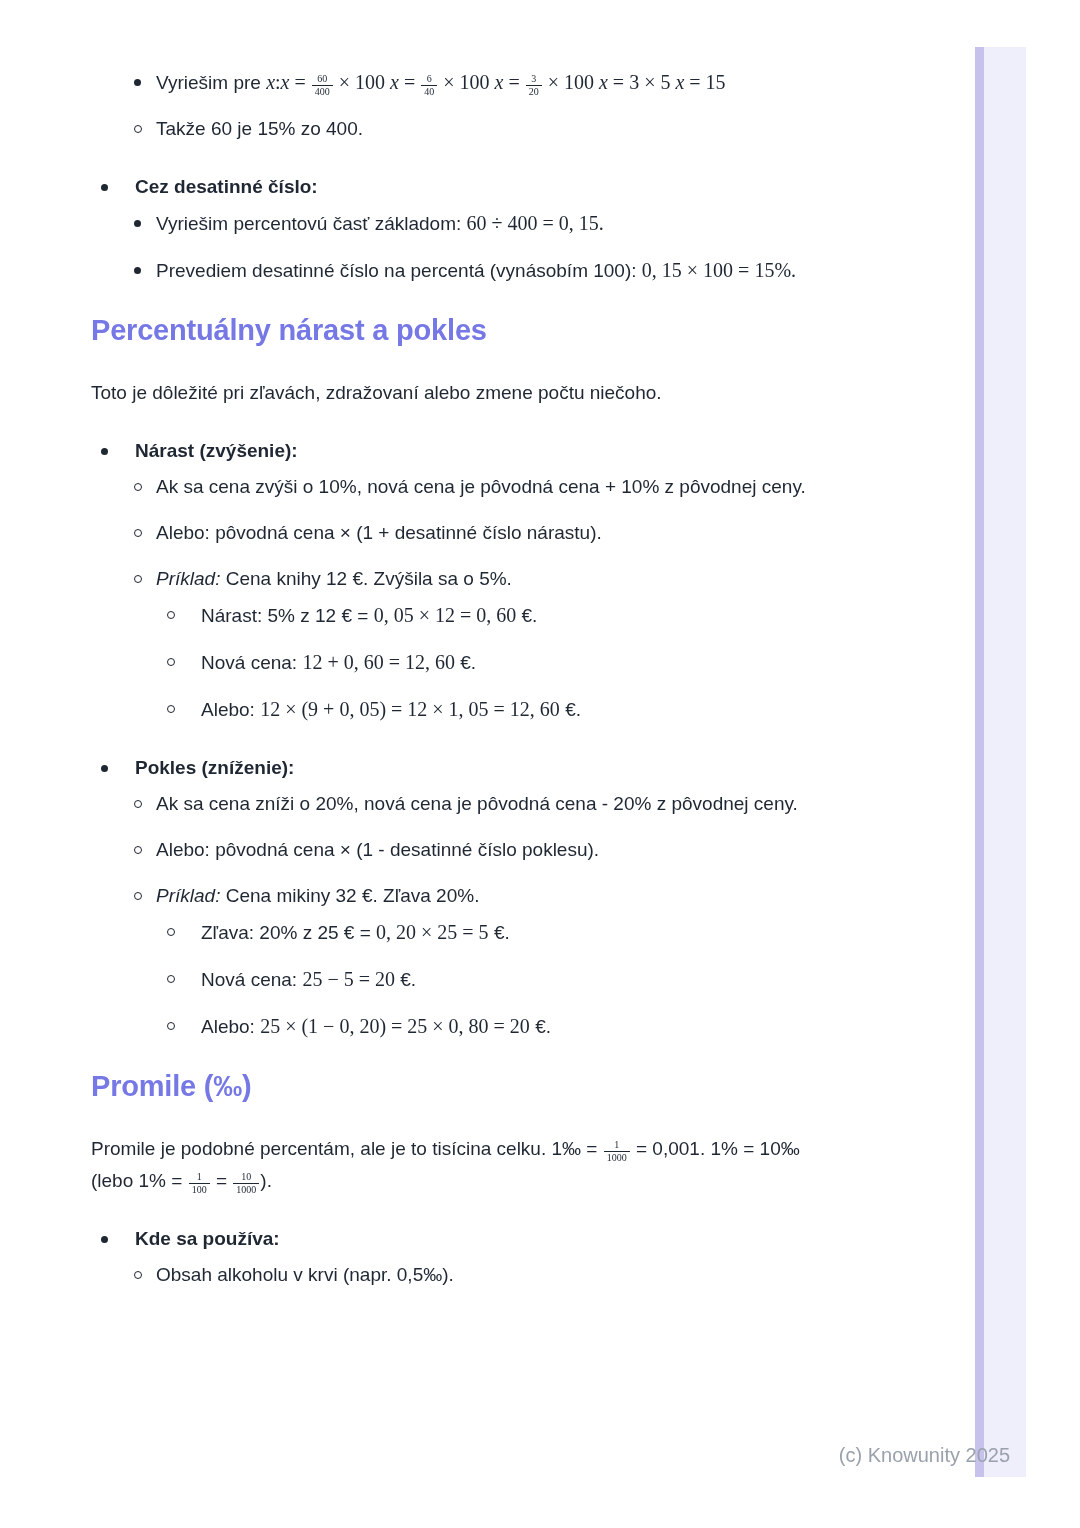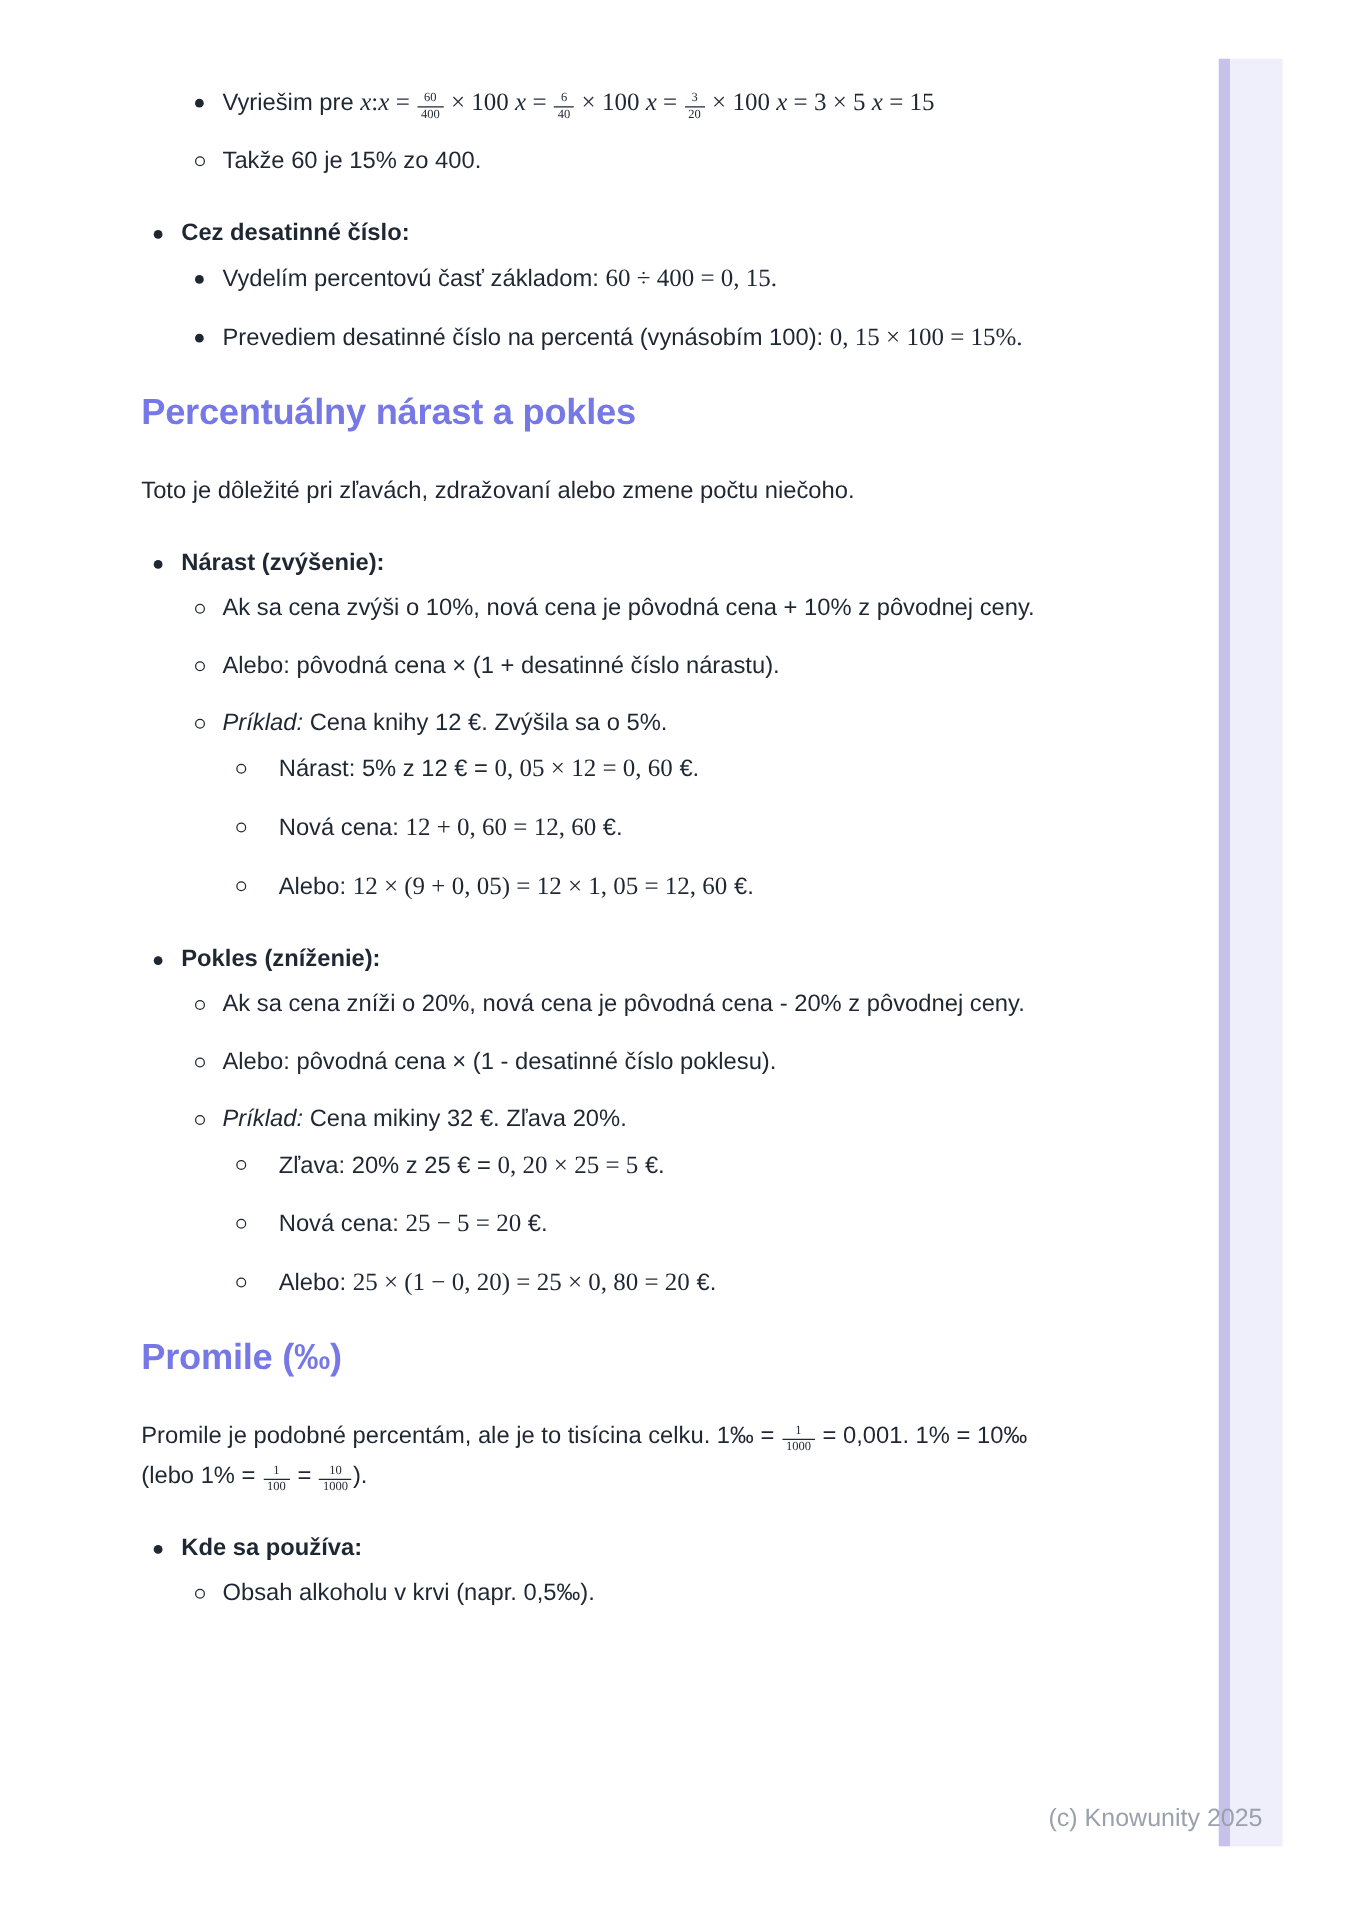--- a/index.html
+++ b/index.html
@@ -12,21 +12,20 @@
   }
   *{margin:0;padding:0;box-sizing:border-box;}
   html,body{background:#fff;}
   .page{
     position:relative;
     width:1080px;height:1528px;
     background:var(--page-bg);
     overflow:hidden;
     font-family:"Liberation Sans",sans-serif;
     color:var(--text);
-    padding-left:22px;
   }
   .edge-strip{
     position:absolute;
     left:975px;top:47px;
     width:51px;height:1430px;
     background:var(--strip-fill);
     border-left:9px solid var(--strip-edge);
     z-index:1;
   }
   .content{
@@ -40,21 +39,21 @@
     font-size:29px;
     line-height:38px;
     font-weight:700;
     color:var(--accent);
     margin-top:24px;
     margin-bottom:28px;
     letter-spacing:-0.2px;
   }
   p.para{margin:0 0 0 0;}
   .li{display:flex;margin-top:14px;}
-  .li.lvl1{margin-left:10px;margin-top:26px;font-weight:700;}
+  .li.lvl1{margin-left:10px;margin-top:26px;font-weight:700;gap:12px;}
   .li.lvl2{margin-left:43px;}
   .li.lvl3{margin-left:76px;gap:12px;}
   .li.tight{margin-top:4px;}
   .bullet{flex:none;width:22px;position:relative;}
   .bullet .disc{
     position:absolute;left:0;top:13px;
     width:7px;height:7px;border-radius:50%;
     background:var(--text);
   }
   .bullet .ring{
@@ -109,21 +108,21 @@
       <div class="li lvl1">
         <span class="bullet">
           <span class="disc"></span>
         </span>
         <div class="li-text"><span class="seg-b">Cez desatinné číslo:</span></div>
       </div>
       <div class="li lvl2 tight">
         <span class="bullet">
           <span class="disc"></span>
         </span>
-        <div class="li-text"><span class="seg-t">Vydelím percentovú časť základom: </span><span class="seg-m">60 ÷ 400 = 0, 15.</span></div>
+        <div class="li-text"><span class="seg-t">Vyriešim percentovú časť základom: </span><span class="seg-m">60 ÷ 400 = 0, 15.</span></div>
       </div>
       <div class="li lvl2">
         <span class="bullet">
           <span class="disc"></span>
         </span>
         <div class="li-text"><span class="seg-t">Prevediem desatinné číslo na percentá (vynásobím 100): </span><span class="seg-m">0, 15 × 100 = 15%.</span></div>
       </div>
       <h2 class="h2">Percentuálny nárast a pokles</h2>
       <p class="para"><span class="seg-t">Toto je dôležité pri zľavách, zdražovaní alebo zmene počtu niečoho.</span></p>
       <div class="li lvl1">

